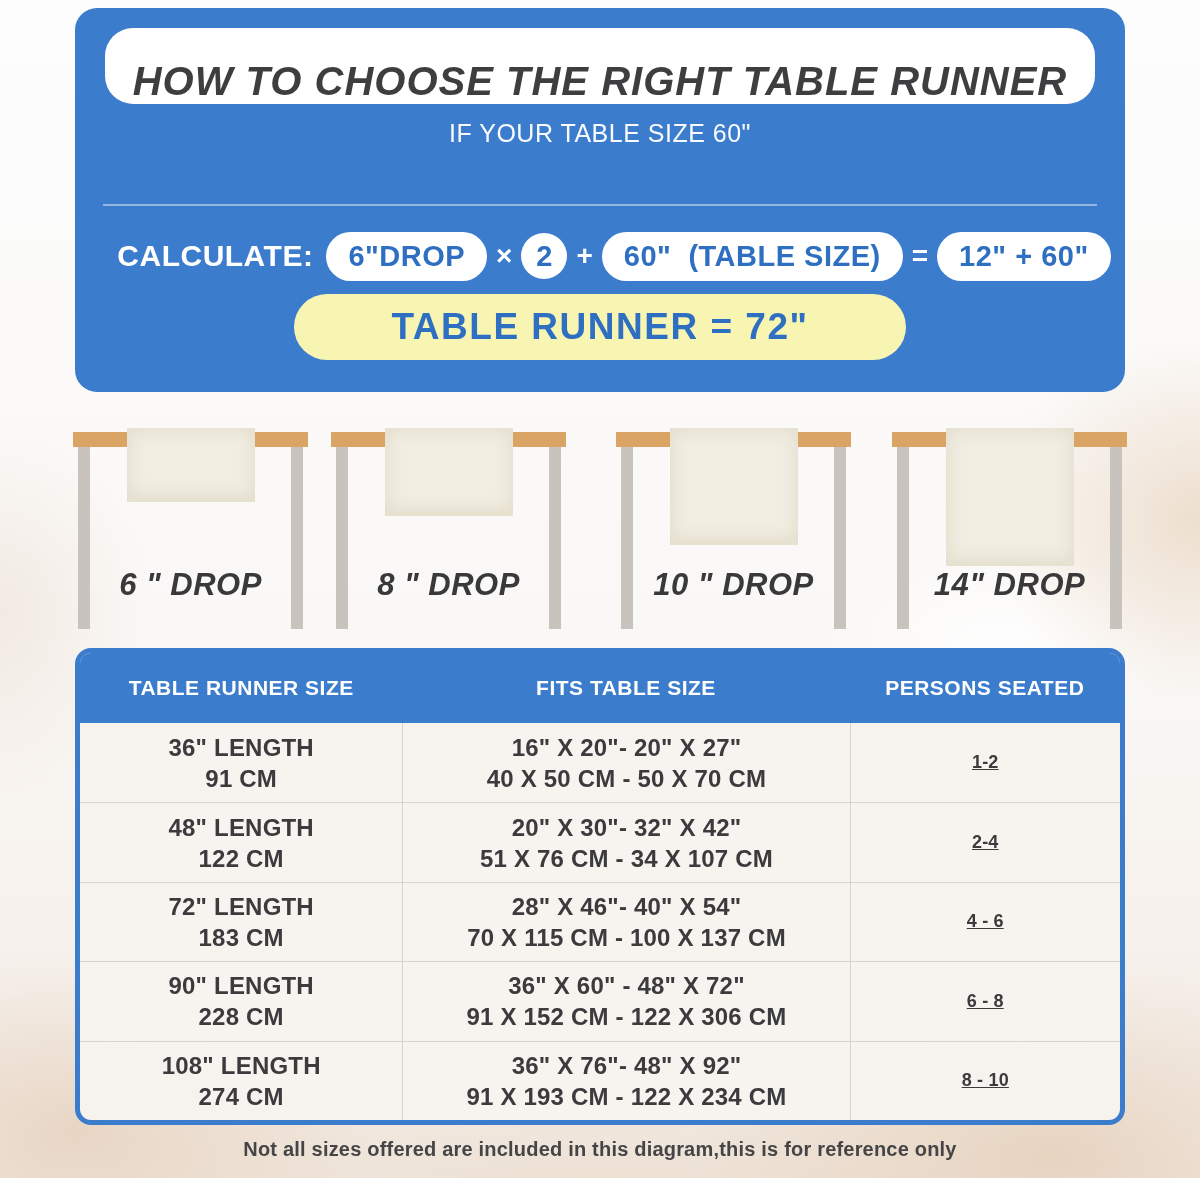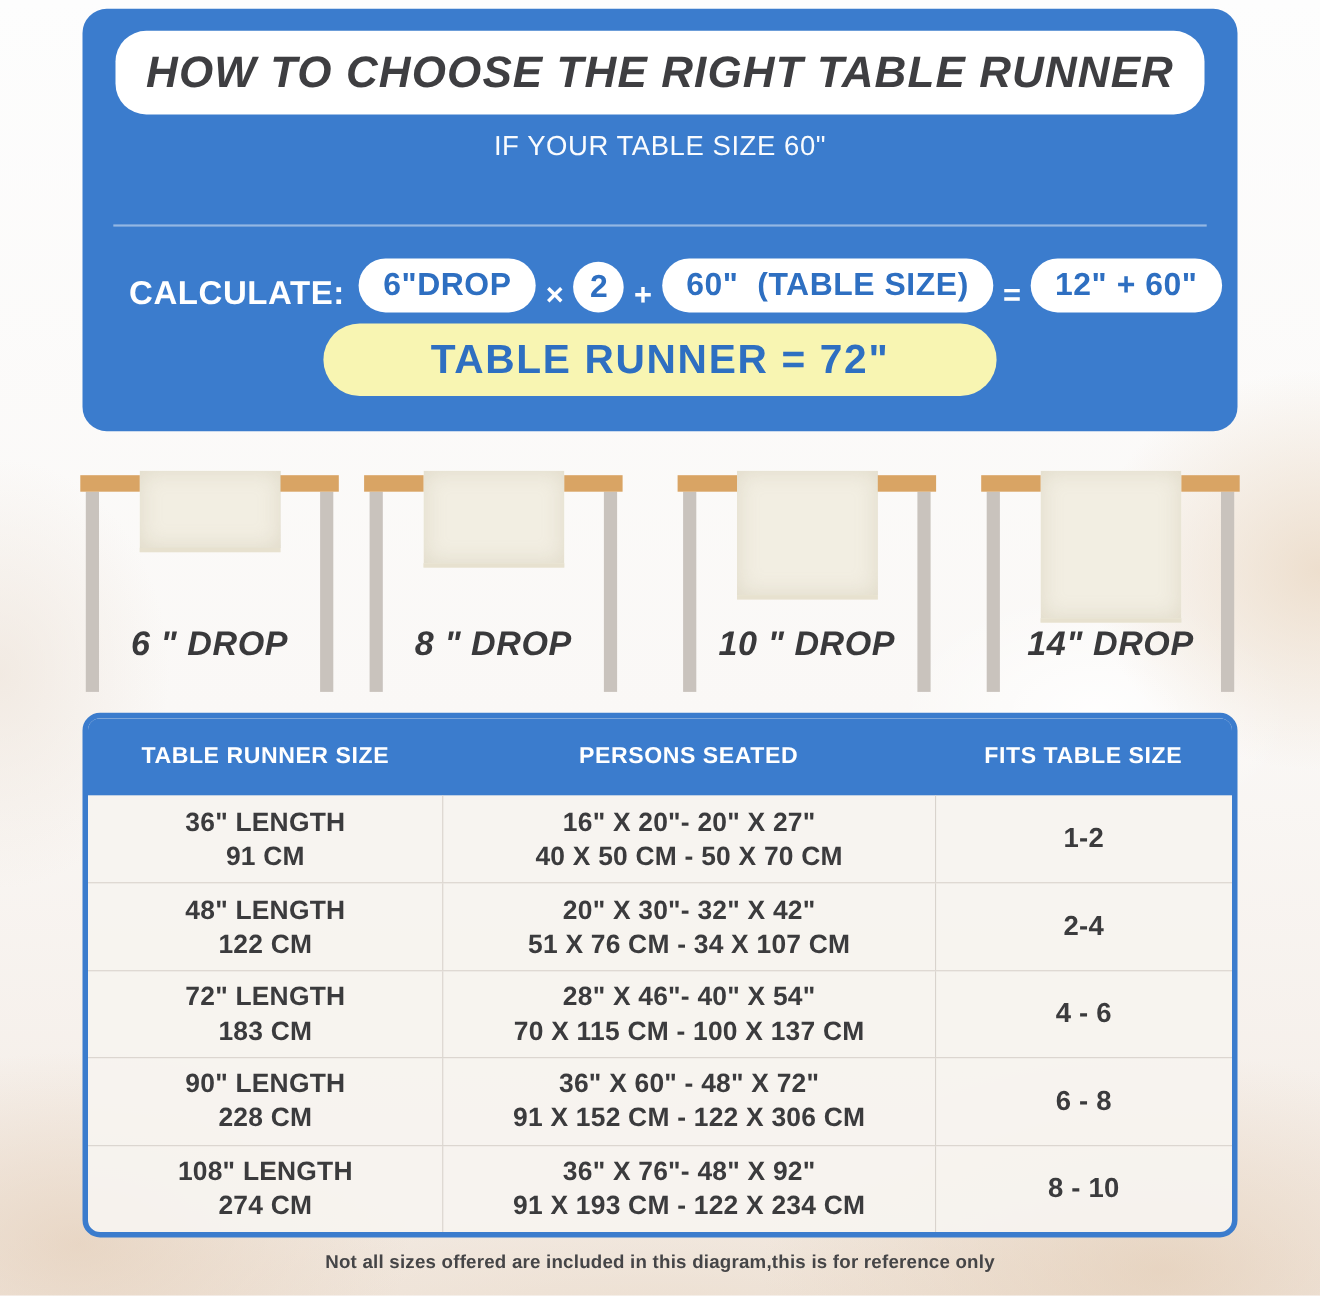--- a/index.html
+++ b/index.html
@@ -22,37 +22,37 @@
   }
 
   
   .hero {
     position:absolute; left:75px; top:8px; width:1050px; height:384px;
     background:var(--blue,#3b7ccd); border-radius:22px;
   }
   .title-banner {
     position:absolute; left:30px; top:20px; width:990px; height:76px;
     background:#ffffff; border-radius:28px;
-    display:flex; align-items:center; justify-content:center;
+    display:flex; align-items:flex-end; justify-content:center;
   }
   .title-banner .title {
     font-size:40px; font-weight:bold; font-style:italic;
     color:var(--title-ink,#3e3e41); letter-spacing:1px; white-space:nowrap;
   }
   .hero-sub {
     position:absolute; left:0; right:0; top:106px; text-align:center;
     color:rgba(255,255,255,.97); font-size:25px; line-height:38px; letter-spacing:.5px;
   }
   .hero-divider {
     position:absolute; left:28px; right:28px; top:196px; height:2px;
     background:rgba(255,255,255,.45);
   }
   .calc-row {
     position:absolute; left:0; right:0; top:220px; height:56px;
-    display:flex; align-items:flex-end; justify-content:center; gap:9px;padding-left:28px;
+    display:flex; align-items:center; justify-content:center; gap:9px;padding-left:28px;
   }
   .calc-label { color:#fff; font-size:30px; font-weight:bold; letter-spacing:.5px; margin-right:4px; }
   .pill {
     background:#fff; color:var(--blue-dark,#2e6fc1); font-weight:bold; font-size:29px;
     border-radius:999px; padding:8px 22px; white-space:pre; letter-spacing:.5px;
   }
   .op { color:#fff; font-size:28px; font-weight:bold; }
   .circle {
     background:#fff; color:var(--blue-dark,#2e6fc1); font-weight:bold; font-size:29px;
     width:46px; height:46px; border-radius:50%;
@@ -112,25 +112,25 @@
   }
   .size-body { display:grid; grid-template-rows:repeat(5,1fr); height:397px; }
   .size-row { display:grid; grid-template-columns:31% 43% 26%; }
   .size-row + .size-row { border-top:1px solid var(--grid-line,#d9d3cd); }
   .cell {
     display:flex; flex-direction:column; align-items:center; justify-content:center;
     text-align:center; color:var(--ink,#3b3b3d);
     font-size:24px; font-weight:bold; line-height:31px; letter-spacing:.2px;
   }
   .cell.mid, .cell.last { border-left:1px solid var(--grid-line,#d9d3cd); }
-  .cell.last { font-size:25px; }
+  .cell.last { font-size:18px;text-decoration:underline; }
 
   .footnote {
     position:absolute; left:0; right:0; top:1138px; text-align:center;
-    font-size:17px; font-weight:bold; color:#454547; letter-spacing:.2px;
+    font-size:20px; font-weight:bold; color:#454547; letter-spacing:.2px;
   }
 </style>
 </head>
 <body>
 
 <div class="canvas">
   <div class="bg"></div>
 
   <div class="hero">
     <div class="title-banner">
@@ -180,22 +180,22 @@
     <div class="runner"></div>
     <div class="tabletop"></div>
     <div class="leg left"></div>
     <div class="leg right"></div>
     <div class="fig-label">14" DROP</div>
   </div>
 
   <div class="size-table">
     <div class="size-head">
       <div class="hcell">TABLE RUNNER SIZE</div>
+      <div class="hcell">FITS TABLE SIZE</div>
       <div class="hcell">PERSONS SEATED</div>
-      <div class="hcell">FITS TABLE SIZE</div>
     </div>
     <div class="size-body">
 
       <div class="size-row">
         <div class="cell">
           <div>36" LENGTH</div>
           <div>91 CM</div>
         </div>
         <div class="cell mid">
           <div>16" X 20"- 20" X 27"</div>

